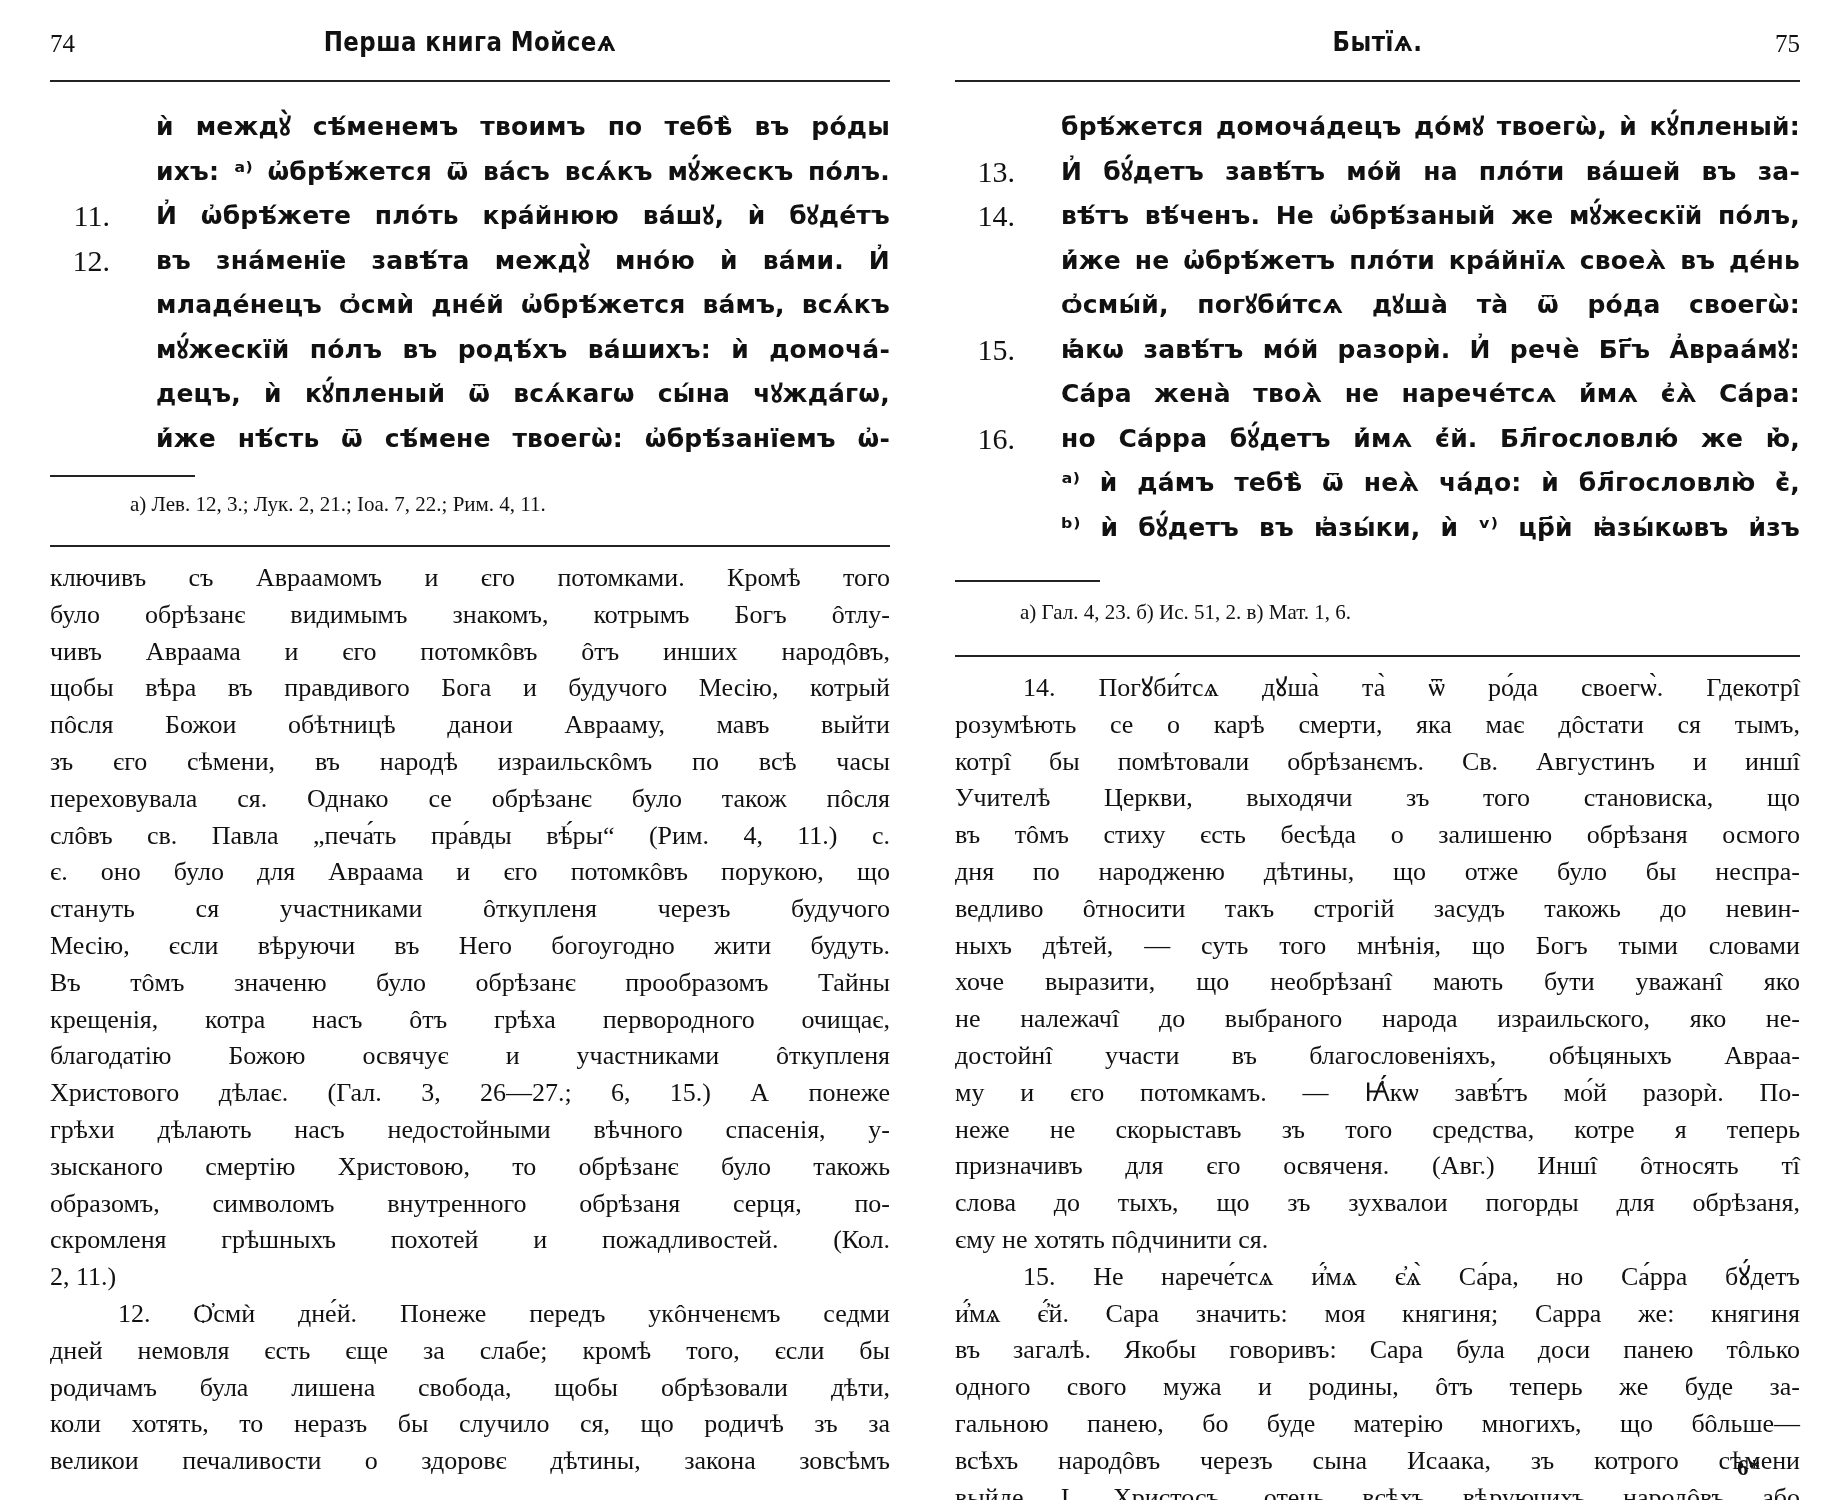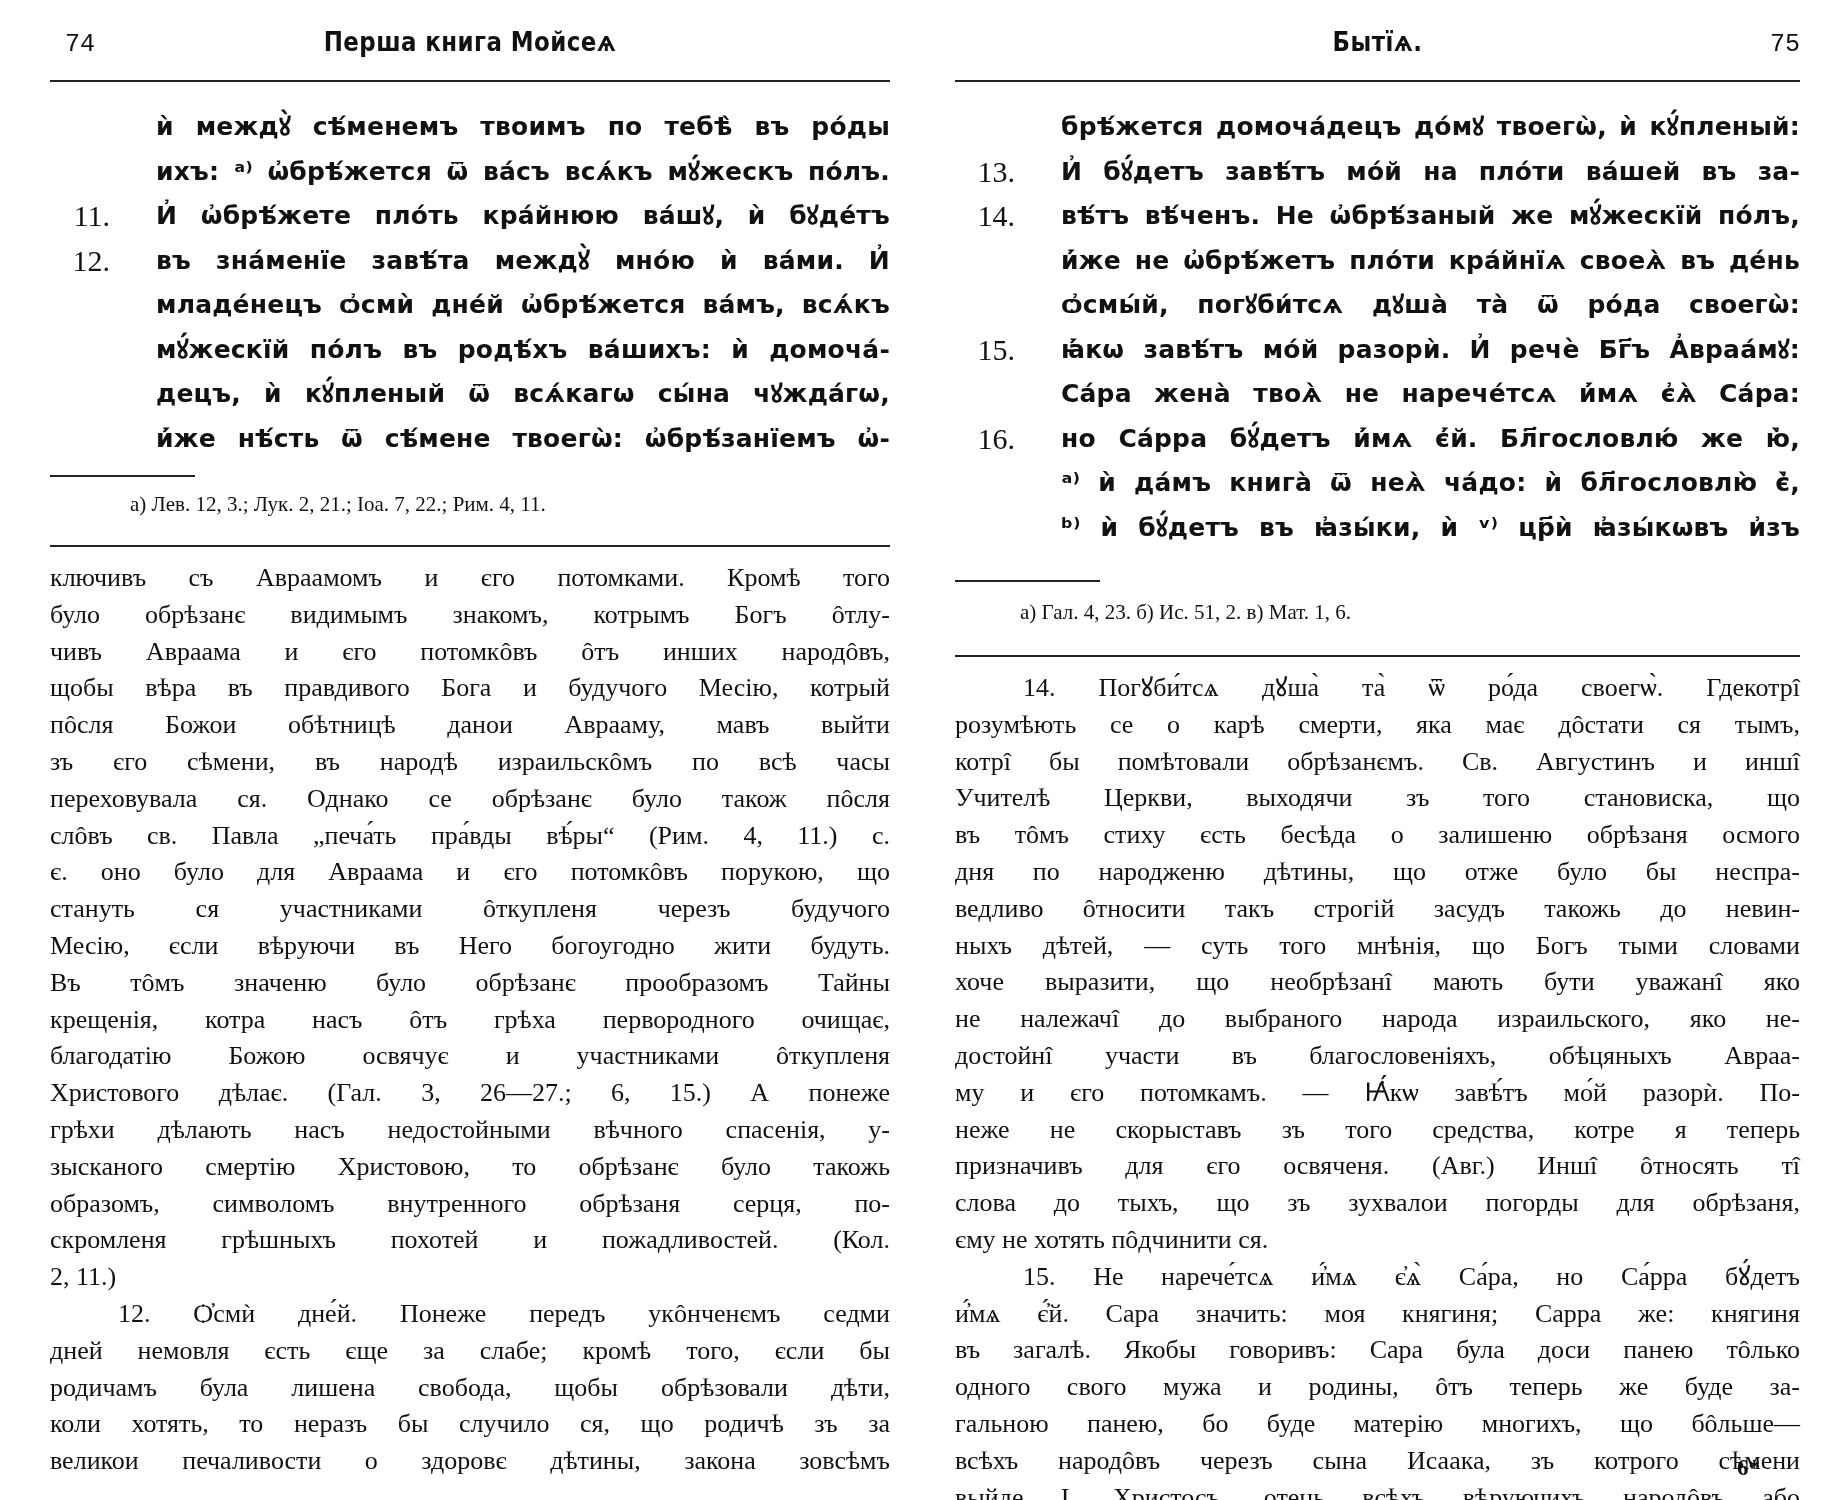--- a/index.html
+++ b/index.html
@@ -1,21 +1,21 @@
 <!DOCTYPE html>
 <html><head>
 <meta charset="utf-8">
 <style>
   html, body { margin:0; padding:0; background:#ffffff; }
   body { width:1832px; height:1500px; position:relative; overflow:hidden; color:#111; font-family:"Liberation Serif", serif; }
   .page { position:absolute; top:0; height:1500px; }
   #page-left { left:50px; width:840px; }
   #page-right { left:955px; width:845px; }
   .header { position:absolute; top:22px; left:0; right:0; height:40px; }
-  .pnum { position:absolute; top:8px; font-family:Liberation Mono, monospace; font-size:25px;margin-left:15px; }
+  .pnum { position:absolute; top:8px; font-family:Liberation Serif, serif; font-size:25px; }
   .htitle { position:absolute; top:4px; left:0; right:0; text-align:center; font-family:"DejaVu Sans", sans-serif; font-weight:bold; font-size:27px; letter-spacing:0.5px; transform:scaleX(0.85); }
   .rule { position:absolute; left:0; right:0; height:0; border-top:2px solid #222; }
   .shortrule { position:absolute; left:0; width:145px; border-top:2px solid #222; }
   .verses { position:absolute; left:0; right:0; }
   .vline { position:relative; height:44.5px; font-family:"DejaVu Sans", sans-serif; font-weight:bold; font-size:25px; line-height:44px; white-space:nowrap; }
   .vline .vn { position:absolute; left:0; width:60px; font-family:"Liberation Serif", serif; font-weight:normal; font-size:30px;text-align:right; }
   .vline .vt { position:absolute; left:70px; right:0; text-align:justify; text-align-last:justify; transform-origin:left center; letter-spacing:0.2px;margin-left:36px; }
   .foot { position:absolute; font-family:"Liberation Serif", serif; font-size:21px; }
   .comm { position:absolute; left:0; right:0; }
   .cl { height:36.8px; font-family:"Liberation Serif", serif; font-size:26px; line-height:36.8px; white-space:nowrap; text-align:justify; text-align-last:justify; }
@@ -136,21 +136,21 @@
       <div class="vline">
         <span class="vn"></span>
         <span class="vt">Са́ра жена̀ твоѧ̀ не нарече́тсѧ и҆́мѧ є҆ѧ̀ Са́ра:</span>
       </div>
       <div class="vline">
         <span class="vn">16.</span>
         <span class="vt">но Са́рра бꙋ́детъ и҆́мѧ є҆́й. Бл҃гословлю́ же ю҆̀,</span>
       </div>
       <div class="vline">
         <span class="vn"></span>
-        <span class="vt">ᵃ⁾ ѝ да́мъ книга̀ ѿ неѧ̀ ча́до: ѝ бл҃гословлю̀ є҆̀,</span>
+        <span class="vt">ᵃ⁾ ѝ да́мъ тебѣ̀ ѿ неѧ̀ ча́до: ѝ бл҃гословлю̀ є҆̀,</span>
       </div>
       <div class="vline">
         <span class="vn"></span>
         <span class="vt">ᵇ⁾ ѝ бꙋ́детъ въ ꙗ҆зы́ки, ѝ ᵛ⁾ цр҃ѝ ꙗ҆зы́кѡвъ и҆зъ</span>
       </div>
     </div>
 
   <div class="shortrule" style="top:580px;"></div>
   <div class="foot" style="top:600px; left:65px;">а) Гал. 4, 23. б) Ис. 51, 2. в) Мат. 1, 6.</div>
   <div class="rule" style="top:655px;"></div>

